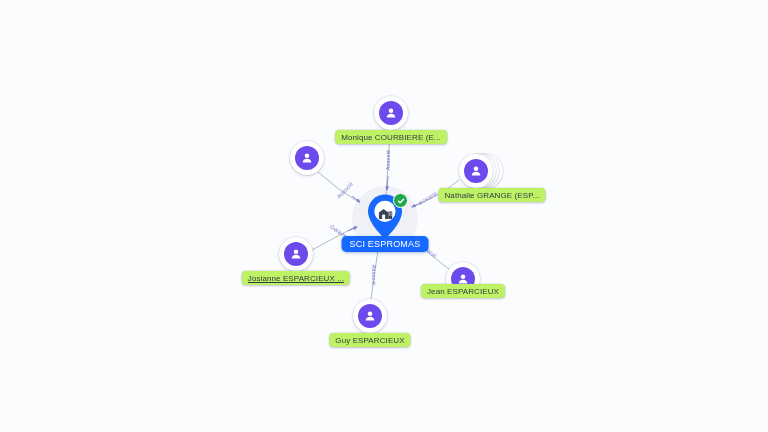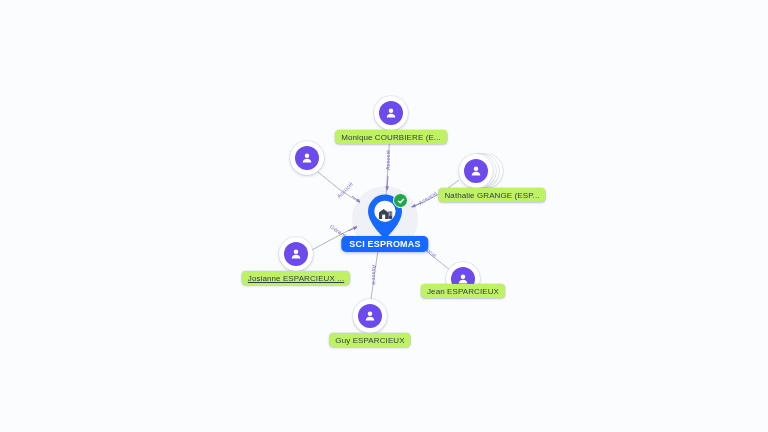--- a/index.html
+++ b/index.html
@@ -156,21 +156,21 @@
     justify-content: center;
   }
   .company-chip {
     position: absolute;
     transform: translateX(-50%);
     background: #1668ff;
     color: #ffffff;
     border-radius: 5px;
     padding: 3px 8px;
     font-size: 9px;
-    font-weight: bold;
+    font-weight: normal;
     white-space: nowrap;
     letter-spacing: .2px;
     box-shadow: 0 1px 3px rgba(20,70,180,.35);
   }
 </style>
 </head>
 <body>
 
 <div id="graph-canvas">
 

